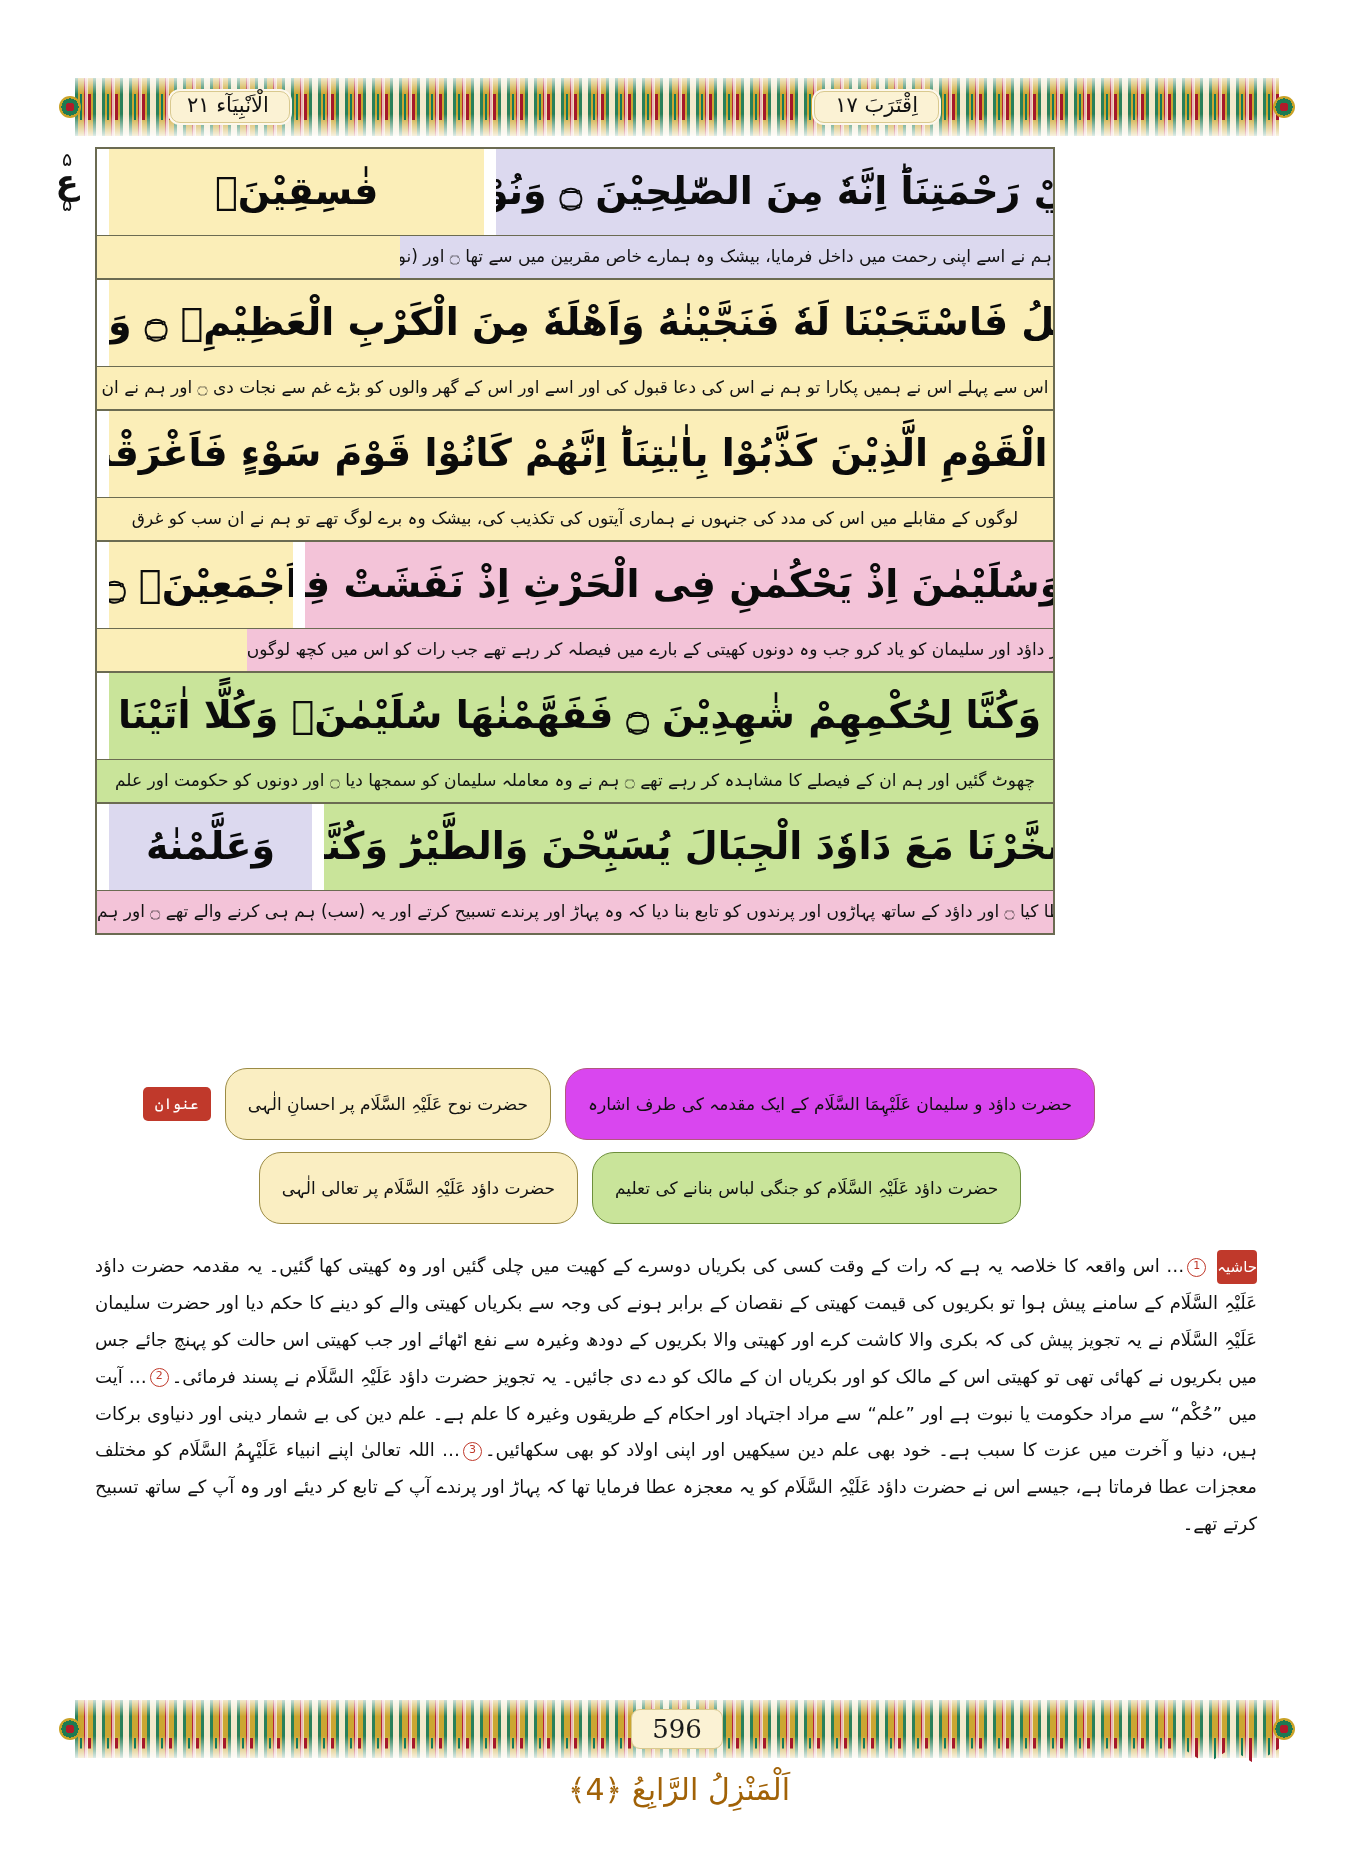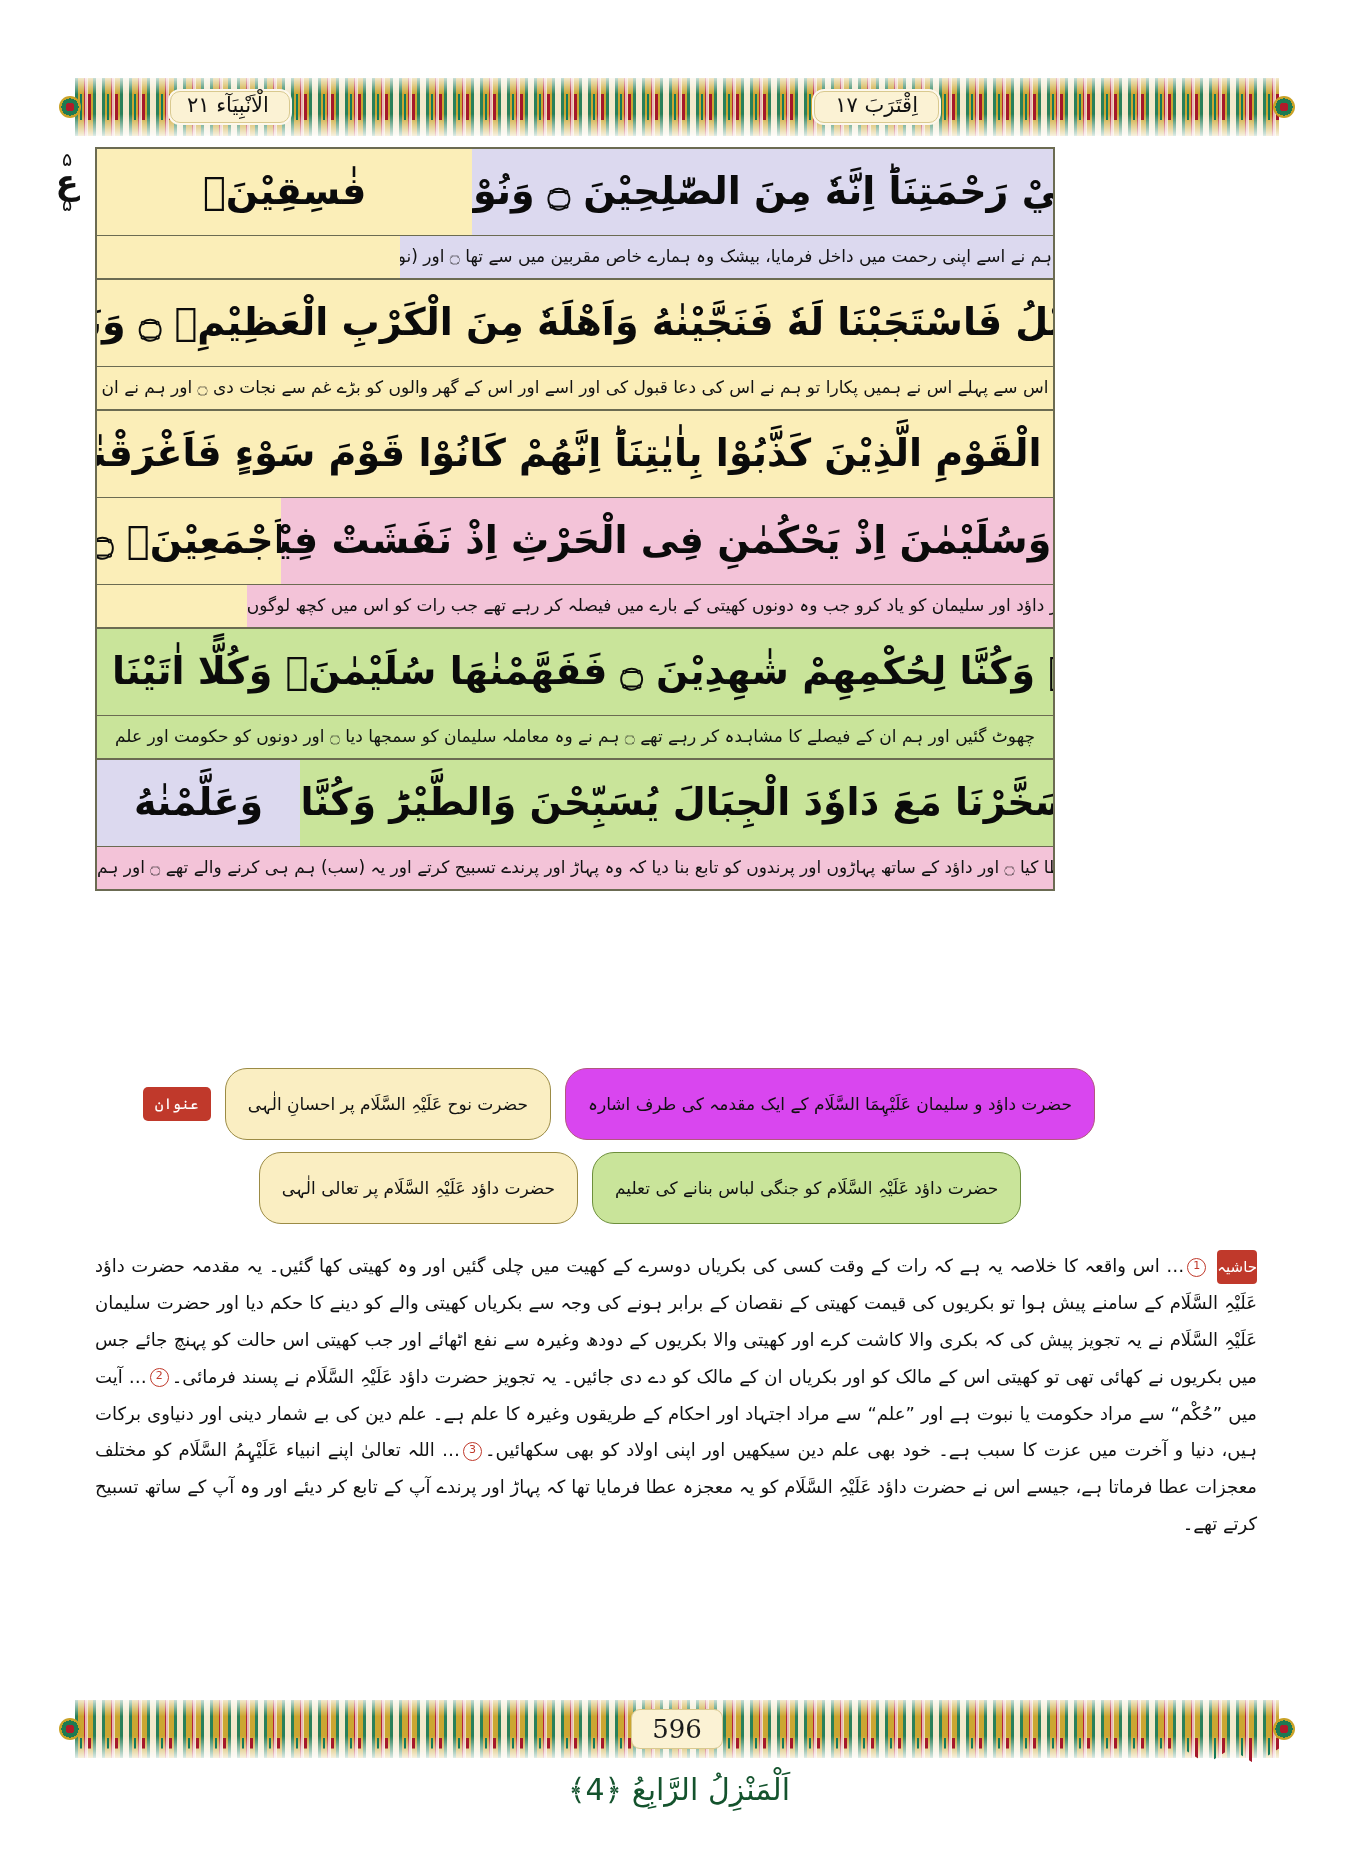--- a/index.html
+++ b/index.html
@@ -101,20 +101,21 @@
     min-height:42px;
   }
   .trans-row:last-child{border-bottom:none;}
 
   .seg{display:flex;align-items:center;justify-content:center;overflow:hidden;}
   .seg.ar{
     font-size:38px;line-height:1.05;color:#0b0b0b;
     font-family:"DejaVu Sans","Liberation Sans",sans-serif;
     padding:4px 6px;white-space:nowrap;font-weight:600;
     direction:rtl;
+    margin-left:12px;
   }
   .seg.ur{
     font-size:17px;line-height:1.25;color:#111;
     padding:5px 8px;white-space:nowrap;direction:rtl;
     font-family:"DejaVu Sans","Liberation Sans",sans-serif;
   }
 
   .bg-cream{background:#fbeeb8;}
   .bg-lav{background:#dcd9ef;}
   .bg-pink{background:#f3c3d8;}
@@ -166,21 +167,21 @@
   #footnotes .fn-chip{
     background:#c0392b;color:#fff;border-radius:4px;
     padding:2px 0;font-size:15px;margin-left:8px;
     display:inline-block;vertical-align:middle;
   }
   #footnotes p{margin:0;}
 
   
   #manzil{
     position:absolute;left:0;right:12px;top:1772px;text-align:center;
-    font-size:30px;color:#14532d;direction:rtl;
+    font-size:30px;color:#a16207;direction:rtl;
     font-family:"DejaVu Sans","Liberation Sans",sans-serif;
     padding-left:16px;
   }
 </style>
 </head>
 <body>
 
 <div class="orn-band" id="header-band">
   <div class="orn-strip"></div>
   <div class="orn-spikes"></div>
@@ -210,20 +211,23 @@
   <div class="ayah-row">
     <div class="seg ar bg-cream" style="flex:1 1 100%">مِنْ قَبْلُ فَاسْتَجَبْنَا لَهٗ فَنَجَّيْنٰهُ وَاَهْلَهٗ مِنَ الْكَرْبِ الْعَظِيْمِۚ ۝ وَنَصَرْنٰهُ</div>
   </div>
   <div class="trans-row">
     <div class="seg ur bg-cream" style="flex:1 1 100%">اس سے پہلے اس نے ہمیں پکارا تو ہم نے اس کی دعا قبول کی اور اسے اور اس کے گھر والوں کو بڑے غم سے نجات دی ۝ اور ہم نے ان</div>
   </div>
 
   <div class="ayah-row">
     <div class="seg ar bg-cream" style="flex:1 1 100%">مِنَ الْقَوْمِ الَّذِيْنَ كَذَّبُوْا بِاٰيٰتِنَاؕ اِنَّهُمْ كَانُوْا قَوْمَ سَوْءٍ فَاَغْرَقْنٰهُمْ</div>
   </div>
+  <div class="trans-row">
+    <div class="seg ur bg-cream" style="flex:1 1 100%">لوگوں کے مقابلے میں اس کی مدد کی جنہوں نے ہماری آیتوں کی تکذیب کی، بیشک وہ برے لوگ تھے تو ہم نے ان سب کو غرق</div>
+  </div>
 
   <div class="ayah-row">
     <div class="seg ar bg-pink" style="flex:1 1 82%">وَدَاوٗدَ وَسُلَيْمٰنَ اِذْ يَحْكُمٰنِ فِى الْحَرْثِ اِذْ نَفَشَتْ فِيْهِ غَنَمُ</div>
     <div class="seg ar bg-cream" style="flex:0 0 18%">اَجْمَعِيْنَۚ ۝</div>
   </div>
   <div class="trans-row">
     <div class="seg ur bg-pink" style="flex:1 1 86%">کر دیا ۝ اور داؤد اور سلیمان کو یاد کرو جب وہ دونوں کھیتی کے بارے میں فیصلہ کر رہے تھے جب رات کو اس میں کچھ لوگوں کی بکریاں</div>
     <div class="seg ur bg-cream" style="flex:0 0 14%"></div>
   </div>
 

